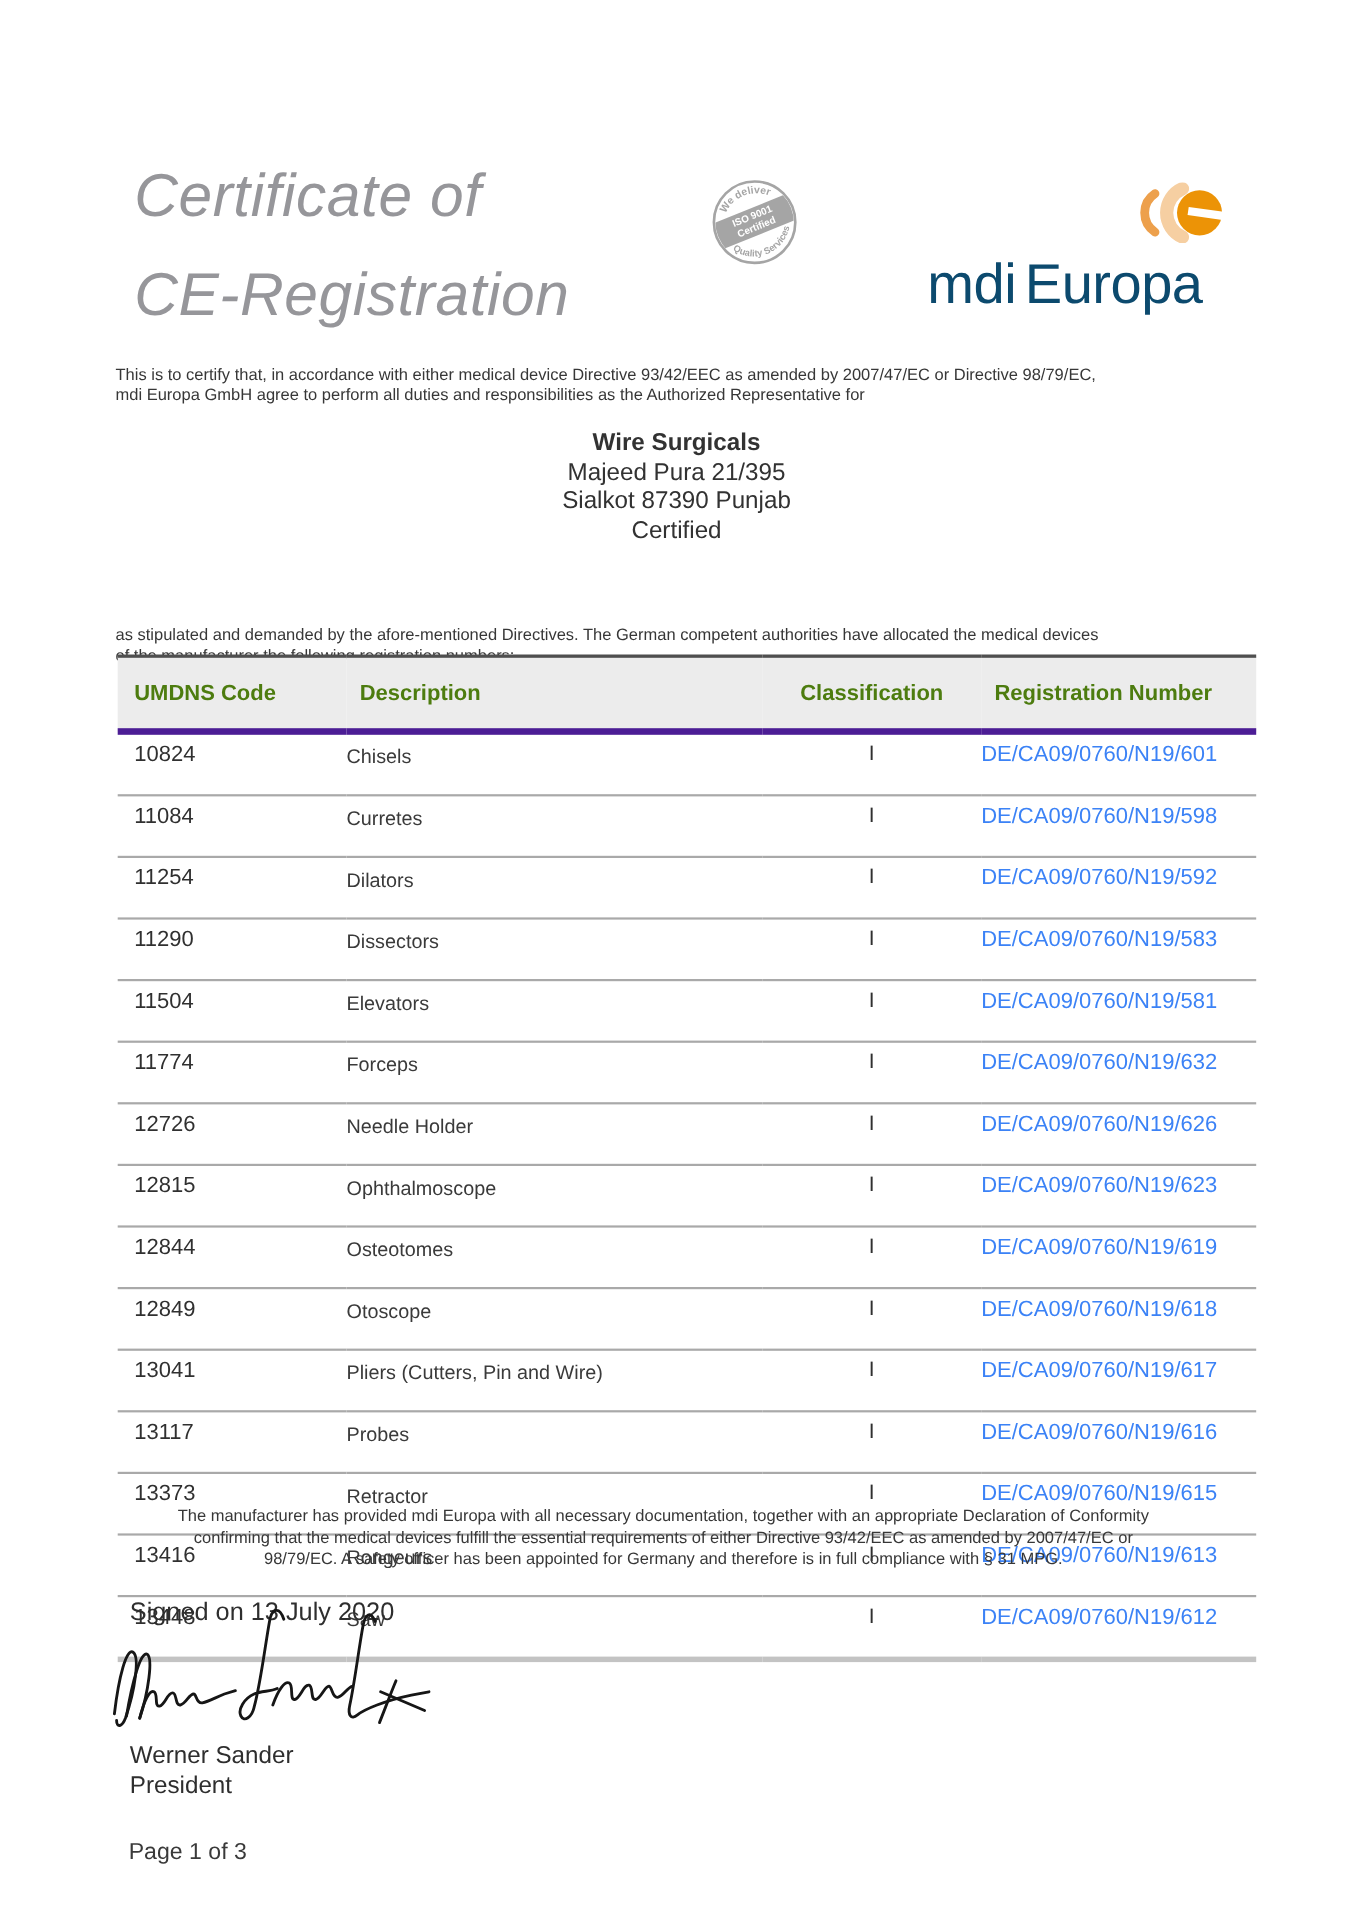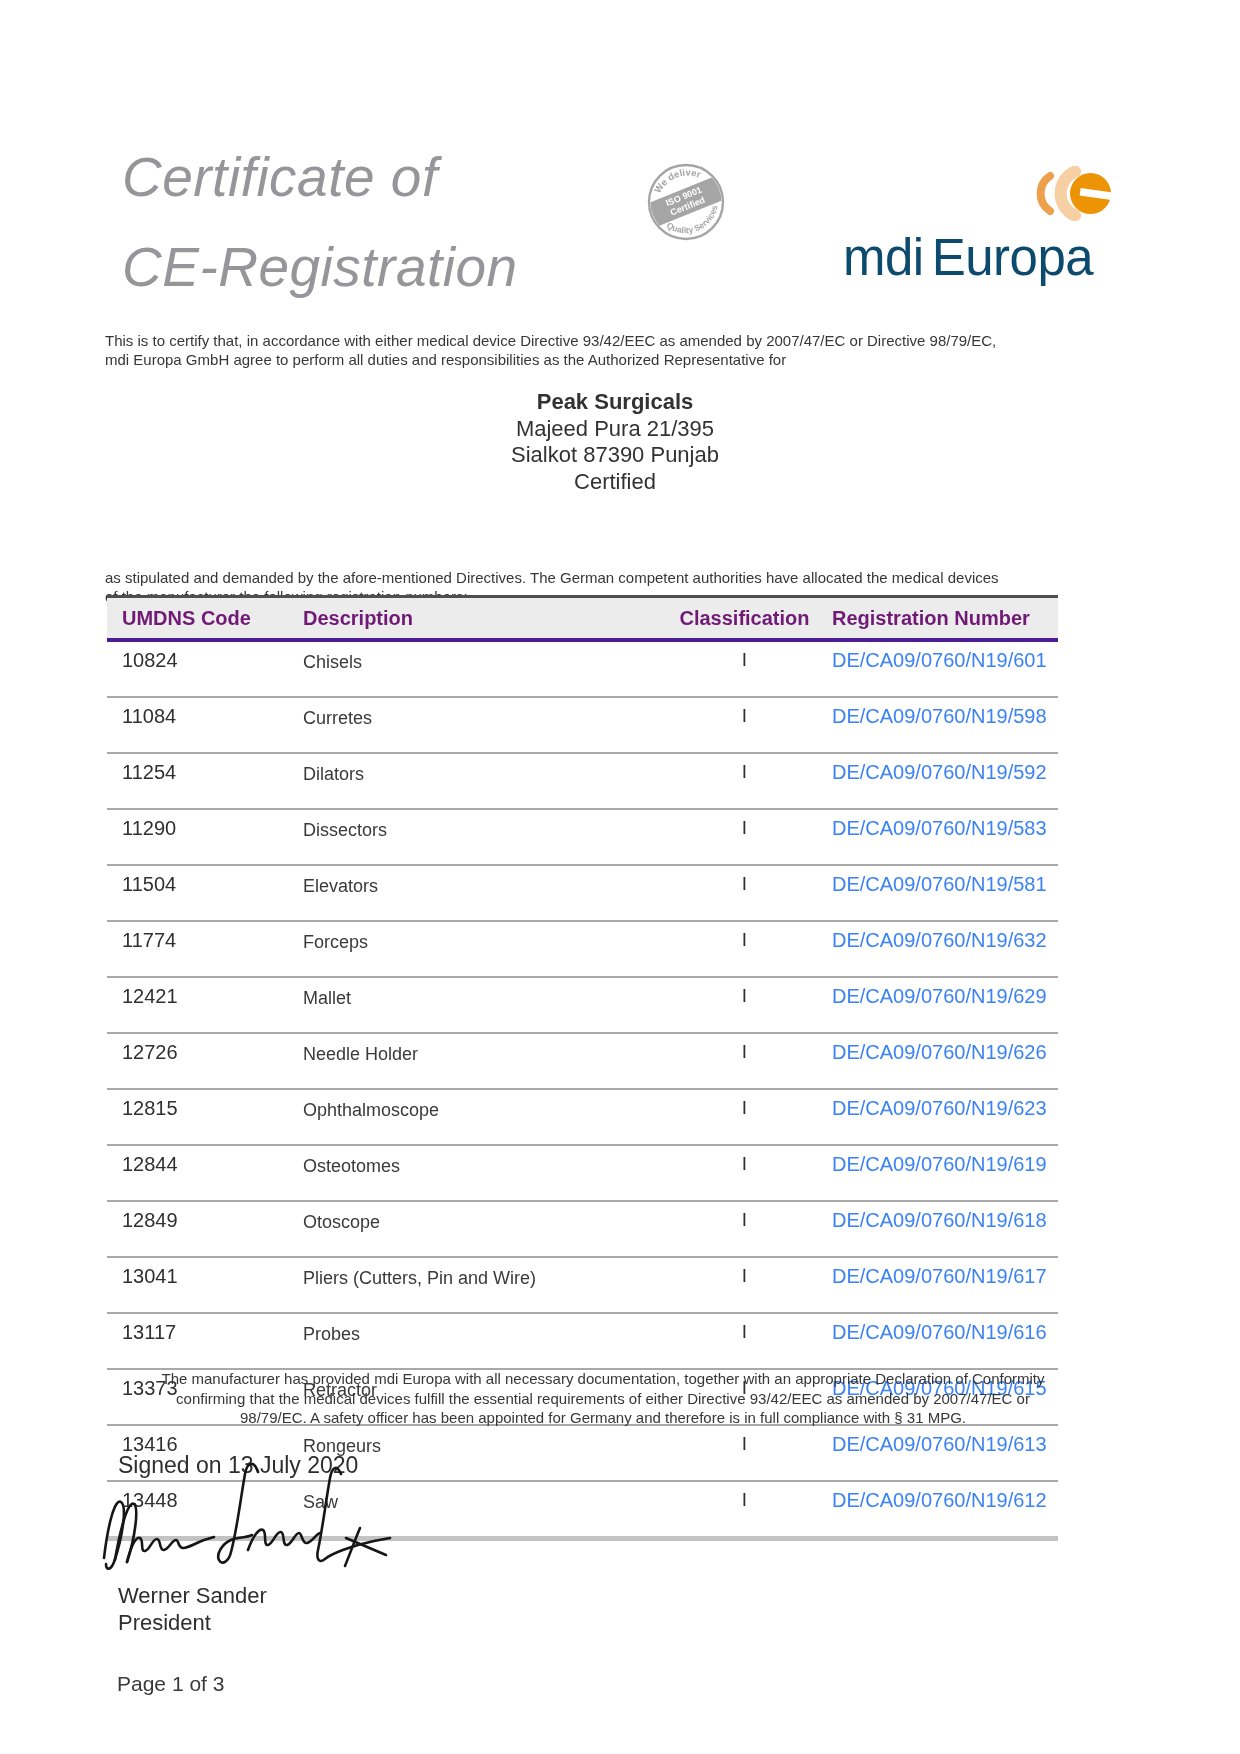--- a/index.html
+++ b/index.html
@@ -28,23 +28,23 @@
   .closing{left:98px;top:1369px;width:1010px;line-height:19.5px;text-align:center;}
   
   .manu{left:107px;top:389px;width:1016px;text-align:center;font-size:22px;line-height:26.5px;color:#323232;}
   .manu .name{font-weight:bold;}
   
   .reg-table{
     position:absolute;left:107px;top:595px;width:936px;
     border-collapse:collapse;table-layout:fixed;
   }
   .reg-table thead th{
-    background:#ececec;border-top:3px solid #4f4f4f;border-bottom:4px solid #4c1d95;
-    height:40px;font-size:20px;font-weight:bold;color:#701a75;text-align:left;
-    padding:0;vertical-align:middle;
+    background:#ececec;border-top:3px solid #4f4f4f;border-bottom:6px solid #4c1d95;
+    height:40px;font-size:20px;font-weight:bold;color:#4d7c0f;text-align:left;
+    padding:12px;vertical-align:middle;
   }
   .th-code{width:181px;padding-left:15px !important;}
   .th-desc{width:354px;}
   .th-class{width:175px;text-align:center !important;}
   .th-reg{width:226px;}
   .reg-table tbody td{
     height:44px;border-bottom:2px solid #a9a9a9;vertical-align:top;
     padding:7px 0 0 0;
   }
   .reg-table tbody tr:last-child td{border-bottom:5px solid #c3c3c3;}
@@ -98,21 +98,21 @@
     <rect x="58" y="23.5" width="32" height="7.5" fill="#ffffff" transform="rotate(8 68.5 27.5)"></rect>
   </svg>
   <div class="abs logo-text">
     <span class="mdi">mdi</span><span>Europa</span>
   </div>
 
   <div class="abs para intro">This is to certify that, in accordance with either medical device Directive 93/42/EEC as amended by 2007/47/EC or Directive 98/79/EC,
 mdi Europa GmbH agree to perform all duties and responsibilities as the Authorized Representative for</div>
 
   <div class="abs manu">
-    <div class="name">Peak Surgicals</div>
+    <div class="name">Wire Surgicals</div>
     <div>Majeed Pura 21/395</div>
     <div>Sialkot 87390 Punjab</div>
     <div>Certified</div>
   </div>
 
   <div class="abs para alloc">as stipulated and demanded by the afore-mentioned Directives. The German competent authorities have allocated the medical devices
 of the manufacturer the following registration numbers:</div>
 
   <table class="reg-table">
     <thead>
@@ -152,26 +152,20 @@
       <td class="td-code">11504</td>
       <td class="td-desc">Elevators</td>
       <td class="td-class">I</td>
       <td class="td-reg">DE/CA09/0760/N19/581</td>
     </tr>
         <tr>
       <td class="td-code">11774</td>
       <td class="td-desc">Forceps</td>
       <td class="td-class">I</td>
       <td class="td-reg">DE/CA09/0760/N19/632</td>
-    </tr>
-        <tr>
-      <td class="td-code">12421</td>
-      <td class="td-desc">Mallet</td>
-      <td class="td-class">I</td>
-      <td class="td-reg">DE/CA09/0760/N19/629</td>
     </tr>
         <tr>
       <td class="td-code">12726</td>
       <td class="td-desc">Needle Holder</td>
       <td class="td-class">I</td>
       <td class="td-reg">DE/CA09/0760/N19/626</td>
     </tr>
         <tr>
       <td class="td-code">12815</td>
       <td class="td-desc">Ophthalmoscope</td>

